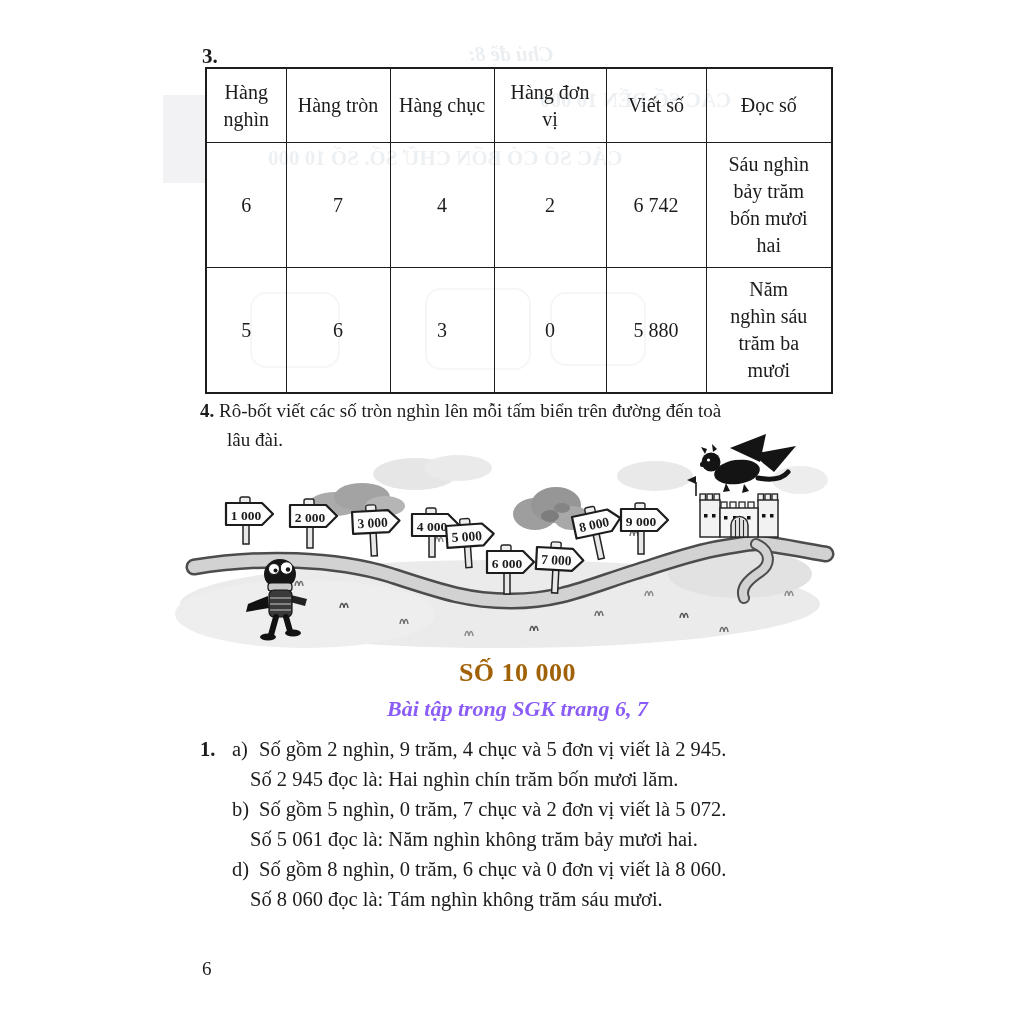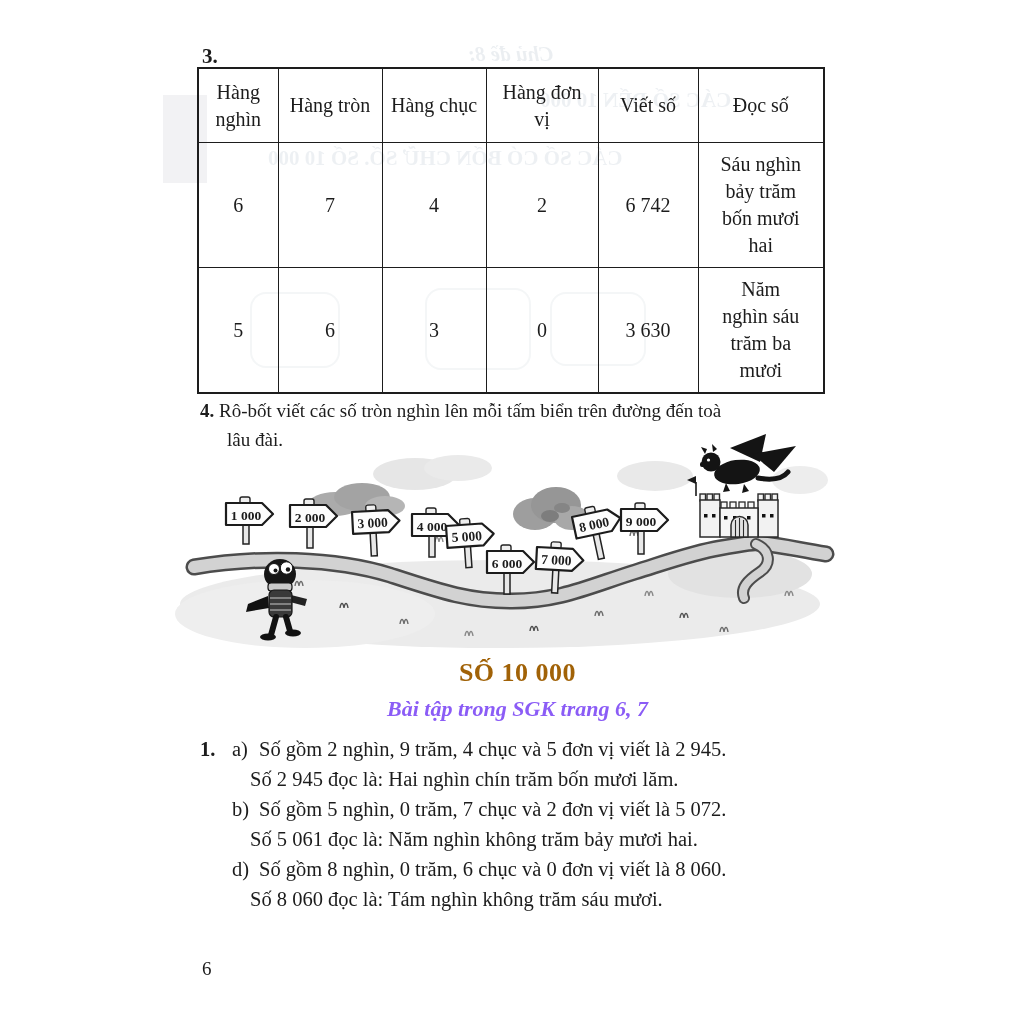--- a/index.html
+++ b/index.html
@@ -3,21 +3,21 @@
 <meta charset="utf-8">
 <style>
   html,body{margin:0;padding:0;background:#ffffff;}
   .page{
     position:relative;width:1024px;height:1024px;background:#fff;
     font-family:"Liberation Serif","DejaVu Serif",serif;color:#1c1c1c;overflow:hidden;
   }
   
   .q3-label{position:absolute;left:202px;top:44px;font-weight:bold;font-size:21px;}
   .pv-table{
-    position:absolute;left:197px;top:67px;width:626px;
+    position:absolute;left:205px;top:67px;width:626px;
     border-collapse:collapse;table-layout:fixed;border:2.6px solid #1d1d1d;
   }
   .pv-table td{
     border:1.6px solid #1d1d1d;text-align:center;vertical-align:middle;
     font-size:20px;line-height:27px;padding:0 6px;
   }
   .pv-table tr.hdr td{height:73px;}
   .pv-table tr.row td{height:124px;}
   .pv-table td.read{padding:0 18px;}
   
@@ -100,21 +100,21 @@
       <td>4</td>
       <td>2</td>
       <td>6 742</td>
       <td class="read">Sáu nghìn bảy trăm bốn mươi hai</td>
     </tr>
     <tr class="row">
       <td>5</td>
       <td>6</td>
       <td>3</td>
       <td>0</td>
-      <td>3 630</td>
+      <td>5 880</td>
       <td class="read">Năm nghìn sáu trăm ba mươi</td>
     </tr>
   </tbody>
     </table>
 
   <div class="q4">
     <div class="l1"><span class="num">4.</span>
       <span>Rô-bốt viết các số tròn nghìn lên mỗi tấm biển trên đường đến toà</span></div>
     <div class="l2">lâu đài.</div>
   </div>

